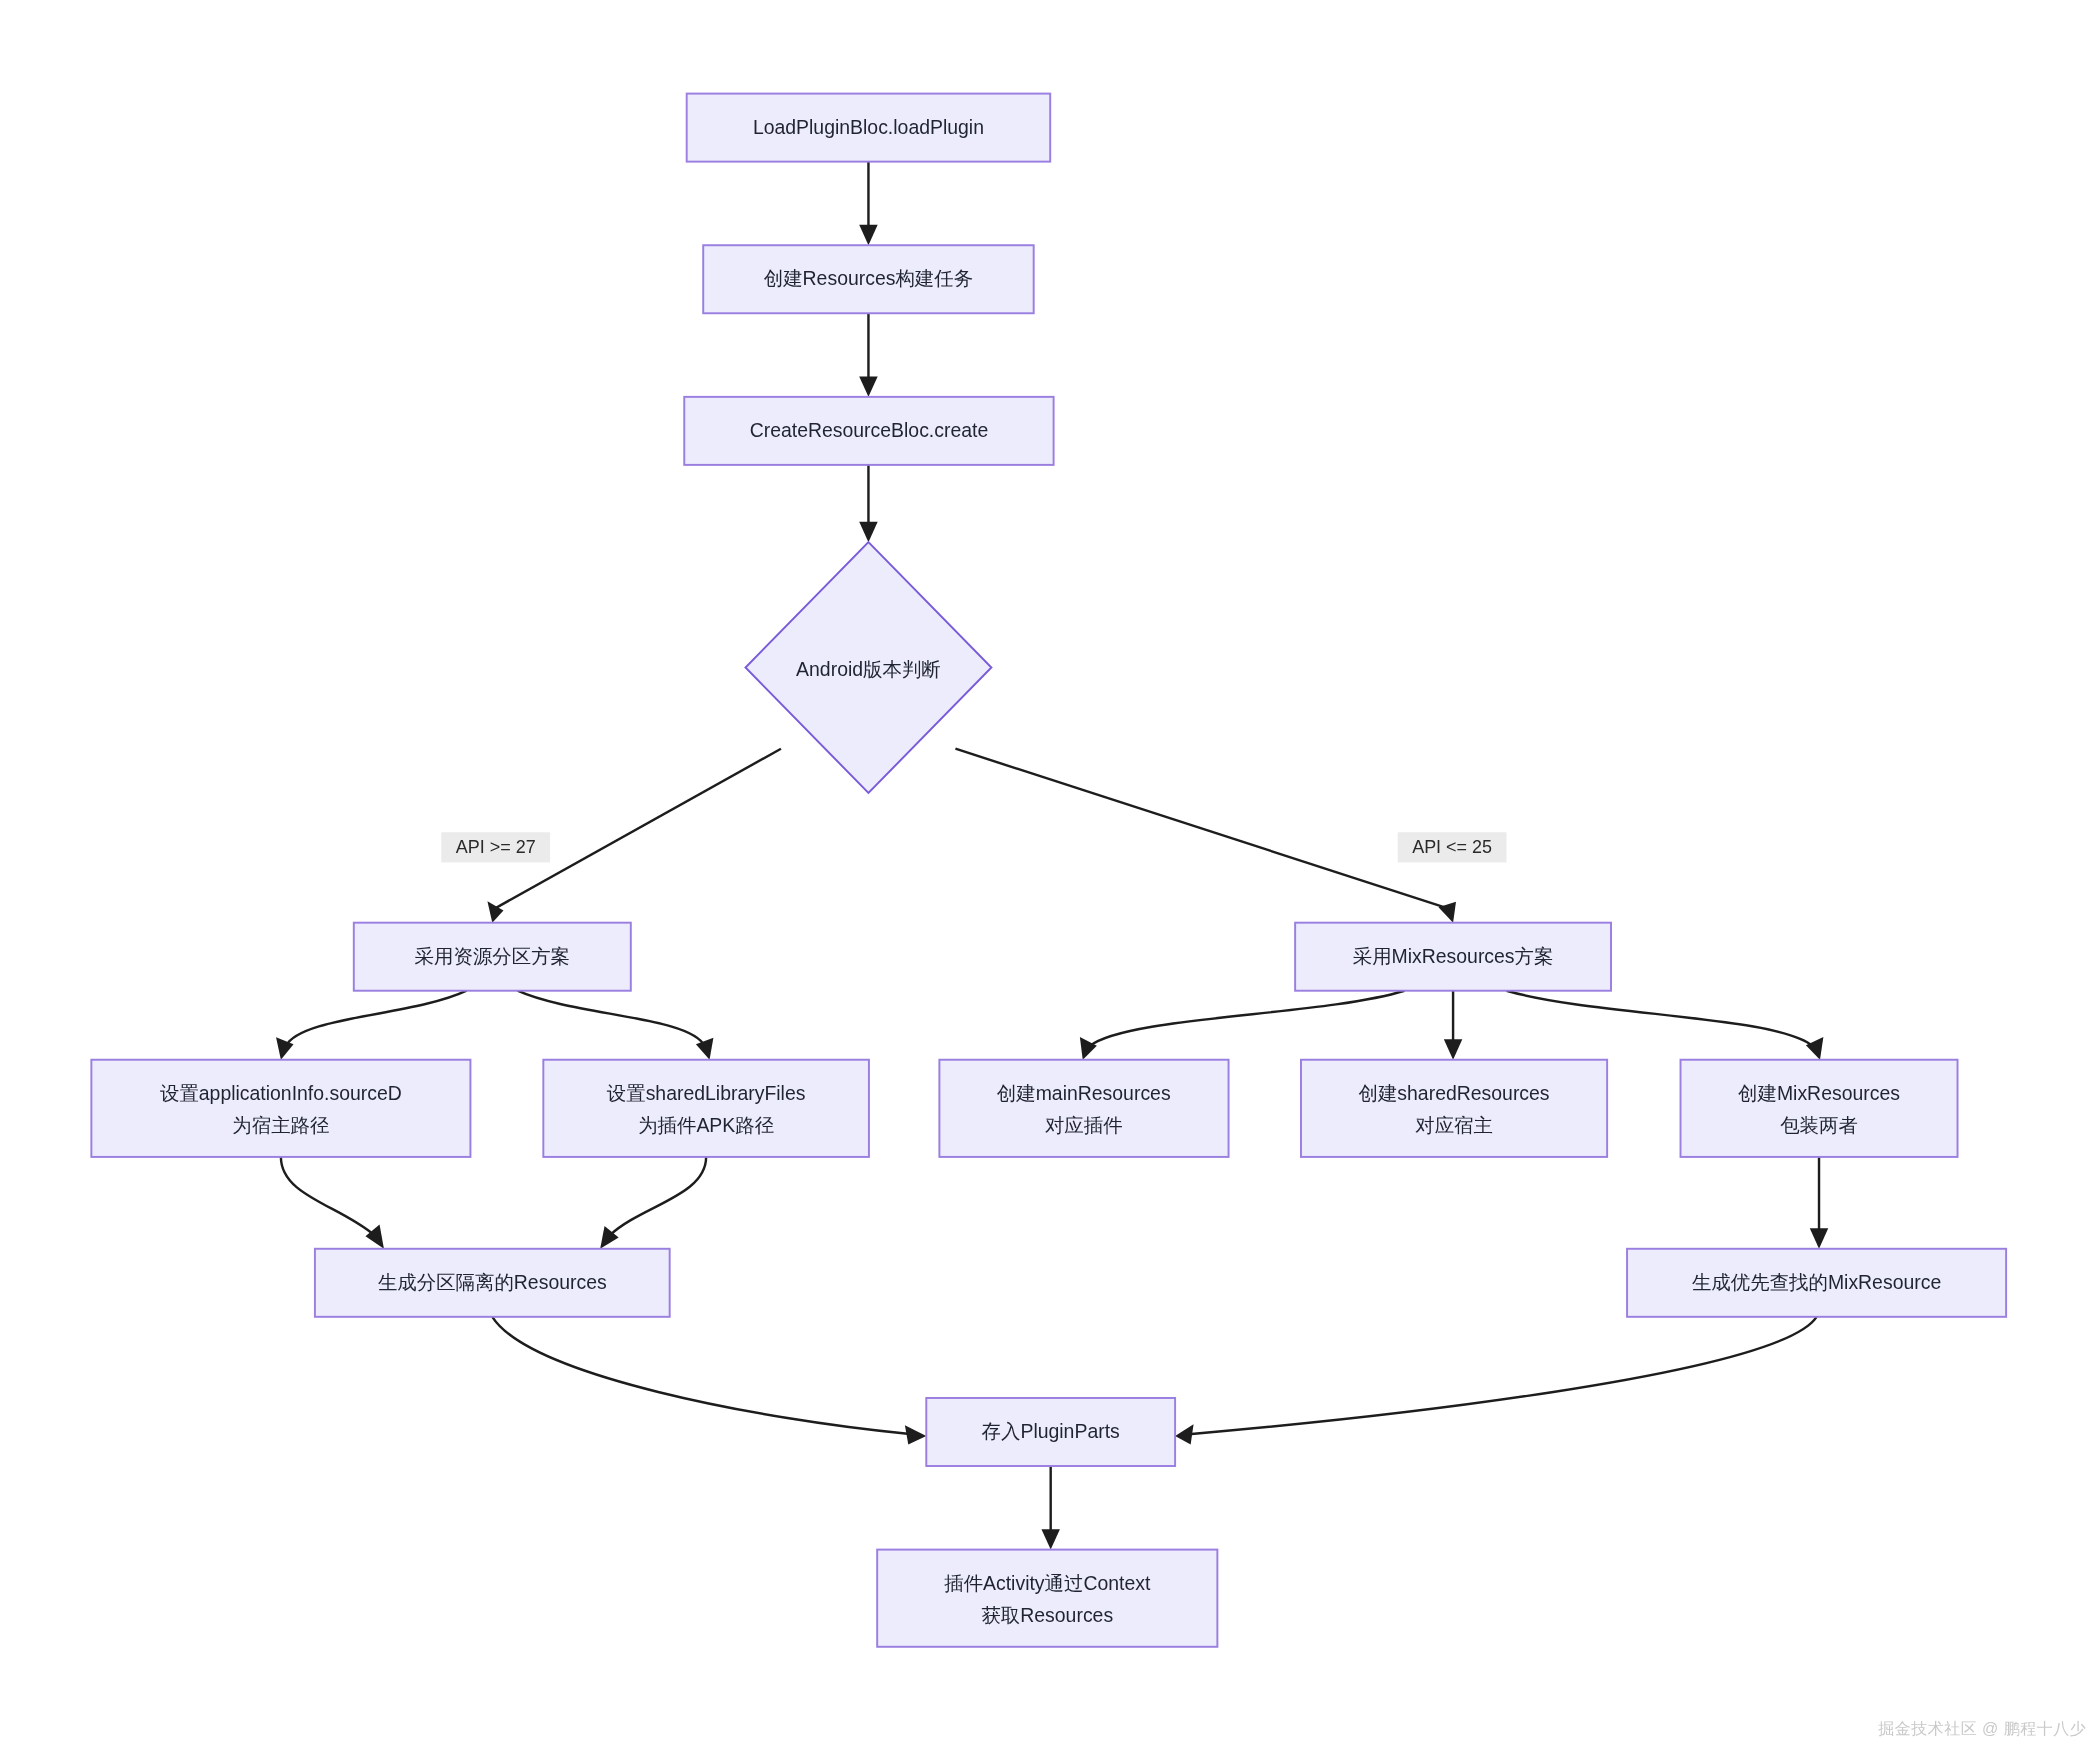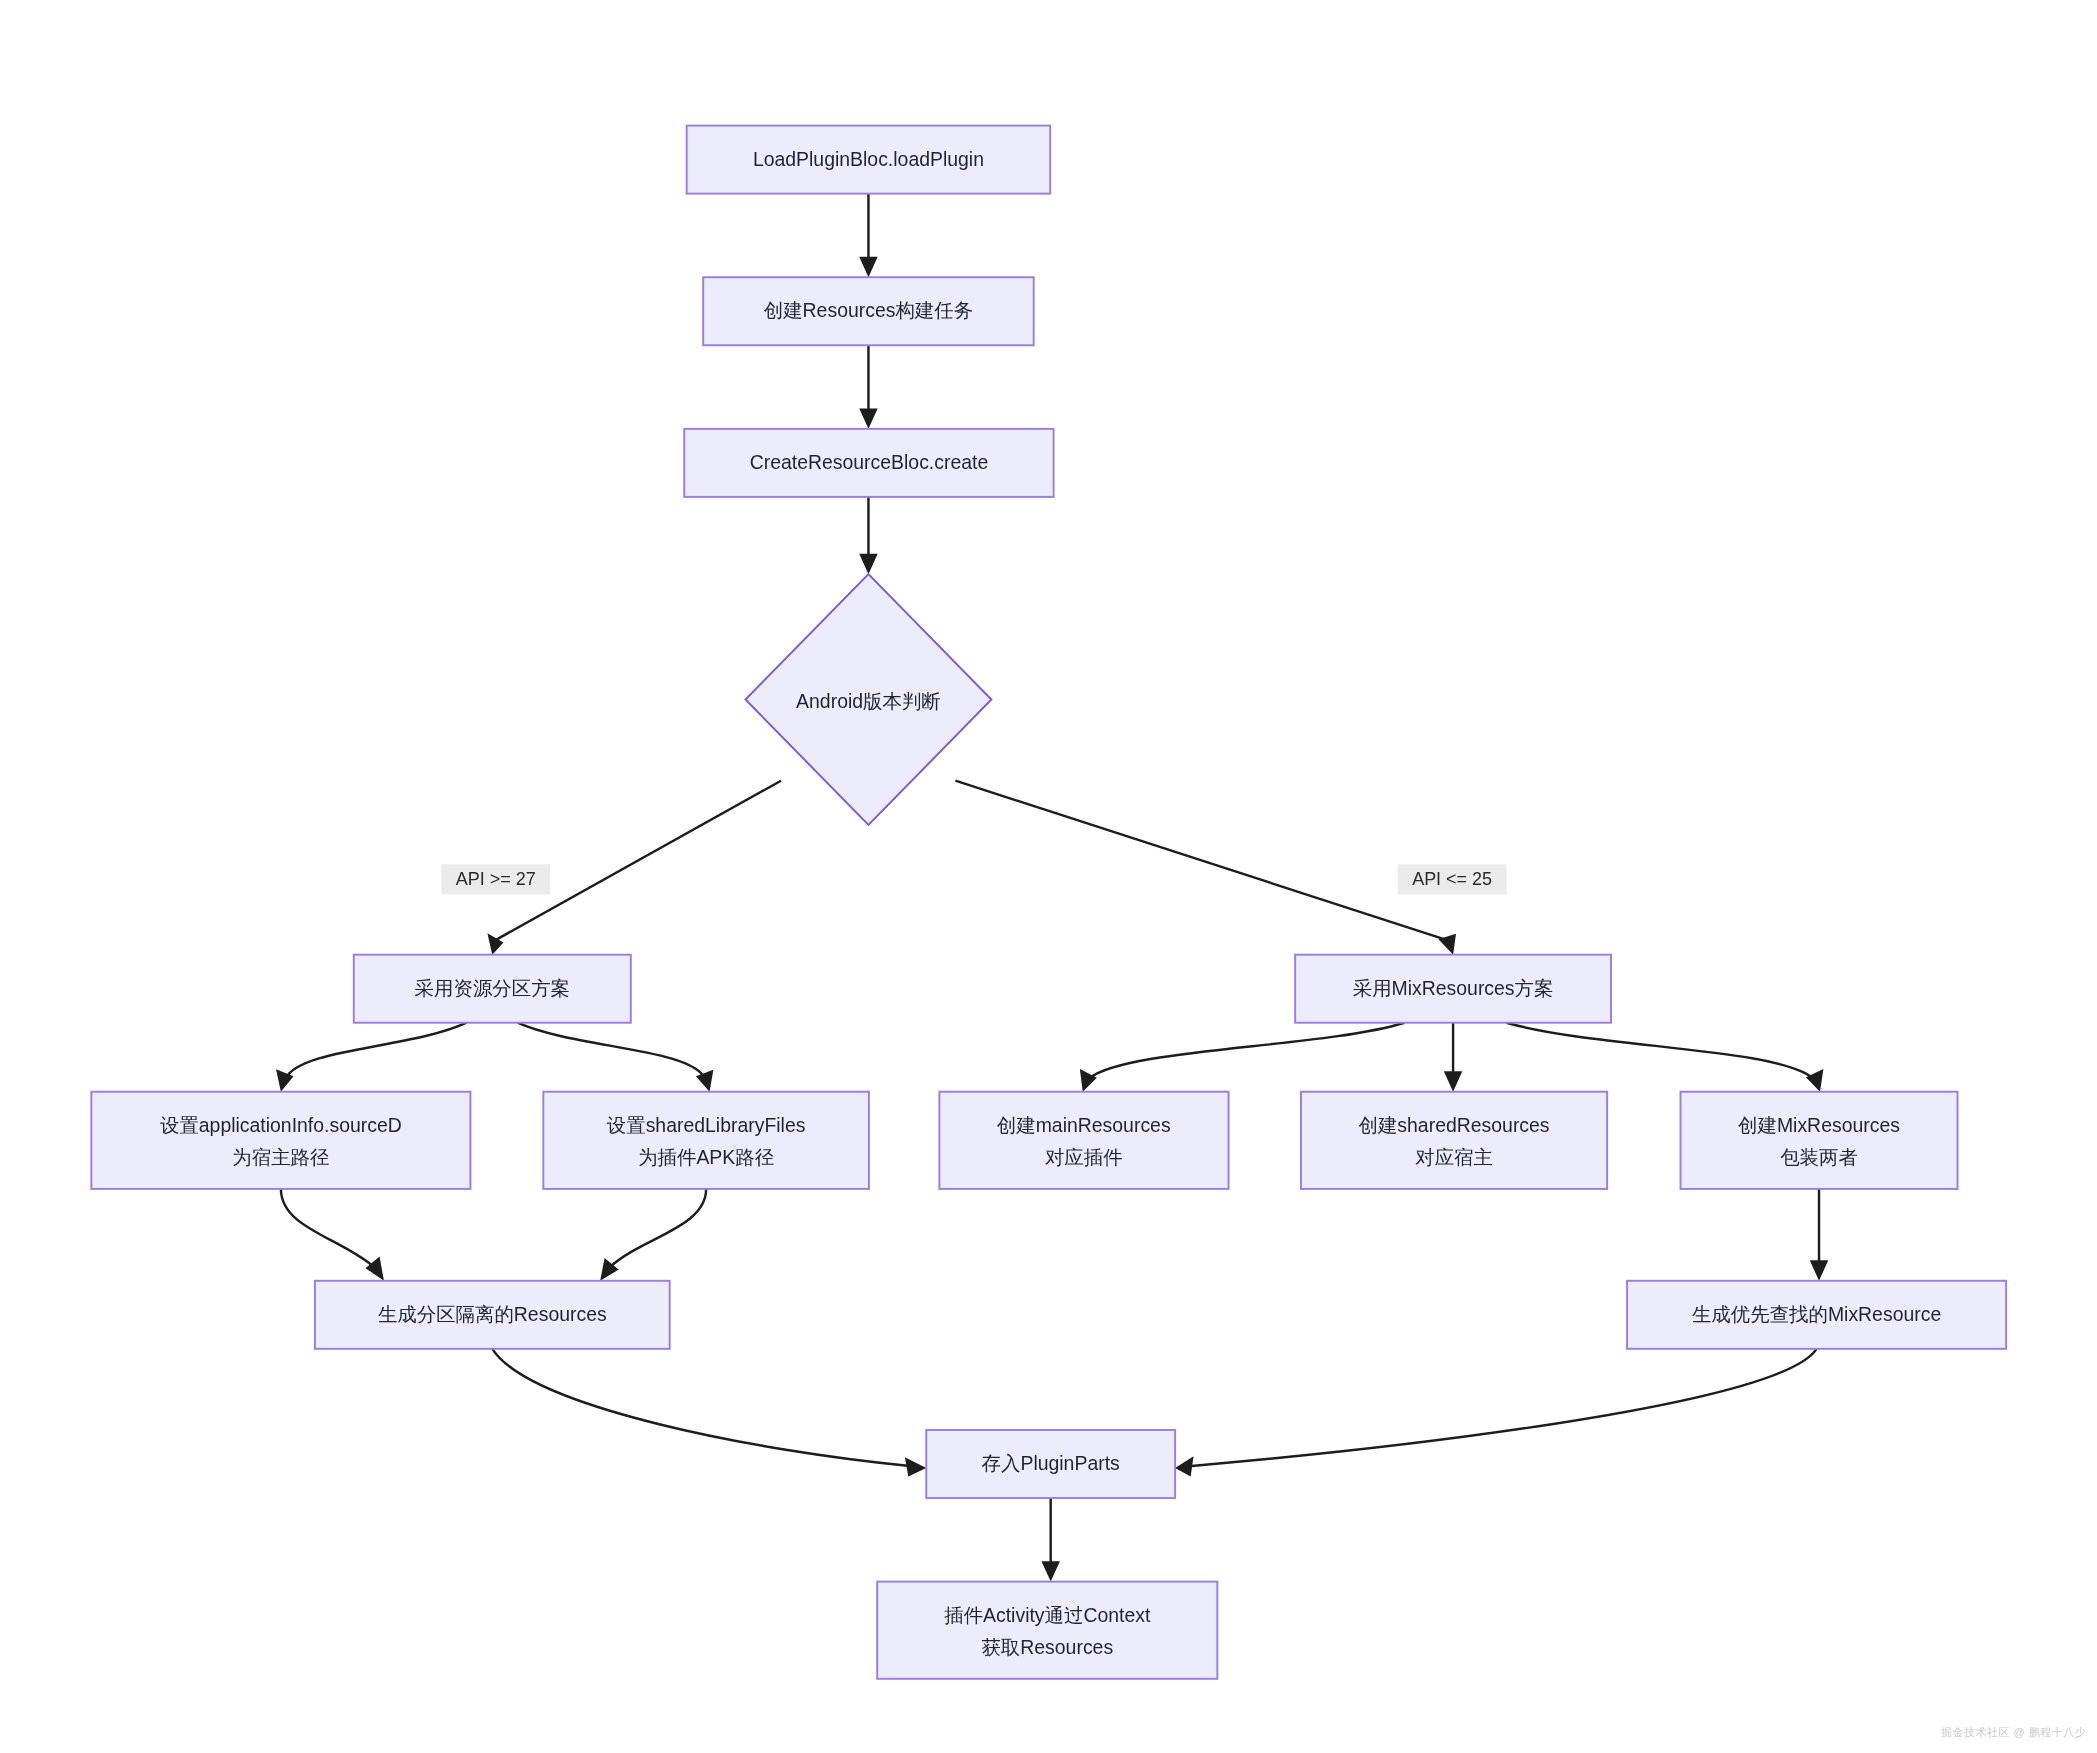--- a/index.html
+++ b/index.html
@@ -10,21 +10,20 @@
   body {
     width: 2097px;
     height: 1754px;
     font-family: "Liberation Sans", "DejaVu Sans", sans-serif;
     overflow: hidden;
     position: relative;
   }
   #flow-root {
     position: absolute;
     inset: 0;
-    margin-top: 32px;
   }
   svg#flow-svg {
     position: absolute;
     top: 0;
     left: 0;
     width: 2097px;
     height: 1754px;
     display: block;
   }
   .node-rect {
@@ -63,21 +62,21 @@
     fill: #2a2a2a;
     text-anchor: middle;
     dominant-baseline: middle;
     white-space: pre;
   }
   .watermark {
     position: absolute;
     right: 10.7px;
     bottom: 13.6px;
     font-family: "Liberation Sans", "DejaVu Sans", sans-serif;
-    font-size: 11px;
+    font-size: 16px;
     color: #c9c9c9;
     letter-spacing: 0.5px;
     user-select: none;
   }
 </style>
 </head>
 <body>
 
 <div id="flow-root">
 

